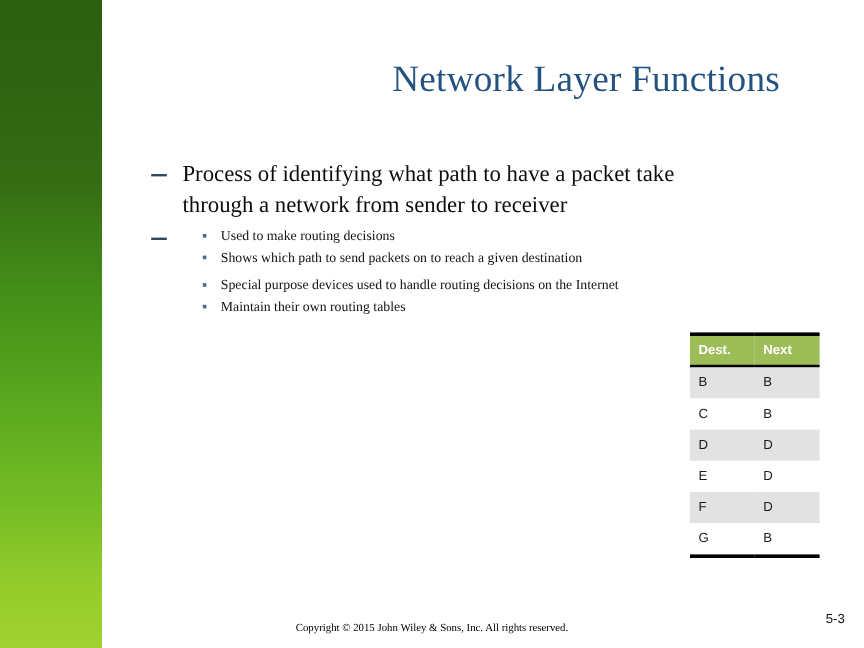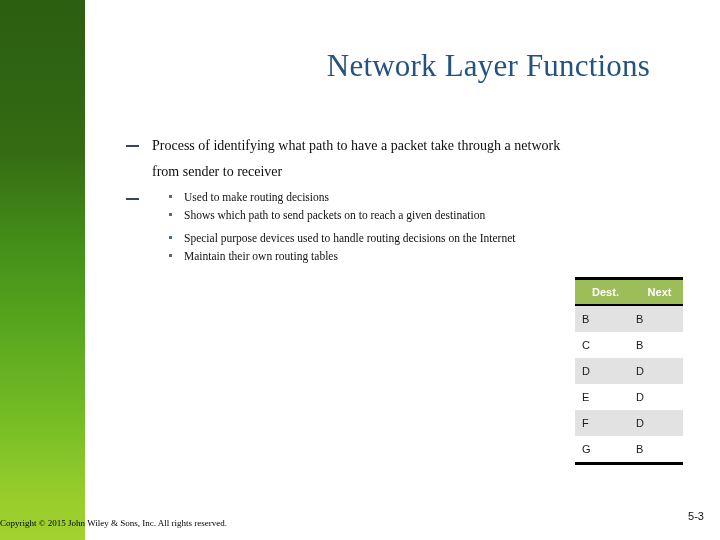--- a/index.html
+++ b/index.html
@@ -81,21 +81,21 @@
     top: 10px;
     width: 5px;
     height: 5px;
     background: #2f5080;
   }
 
   
   li.l2 {
     position: relative;
     padding-left: 30px;
-    font-size: 14px;
+    font-size: 19px;
     line-height: 26px;
     color: #0d0d0d;
     margin-top: 1px;
     margin-bottom: 1px;
   }
   li.l2 > .bullet-dash {
     position: absolute;
     left: 4px;
     top: 12px;
     width: 13px;
@@ -140,21 +140,21 @@
     top: 277px;
     width: 108px;
     border-collapse: collapse;
     font-family: "Liberation Sans", "DejaVu Sans", sans-serif;
   }
   .routing-table tr.header-row th {
     background: #9dbd58;
     color: #ffffff;
     font-size: 11px;
     font-weight: bold;
-    text-align: center;
+    text-align: left;
     padding: 6px 0 6px 7px;
     border-top: 3px solid #000000;
     border-bottom: 2px solid #000000;
     width: 50%;
   }
   .routing-table td {
     font-size: 11px;
     color: #1a1a1a;
     padding: 7px 0 7px 7px;
     width: 50%;
@@ -167,20 +167,21 @@
   .routing-table tr.last-row td {
     border-bottom: 3px solid #000000;
   }
 
   
   .footer-copy {
     position: absolute;
     left: 0;
     top: 518px;
     width: 720px;
+    text-align: center;
     font-family: "Liberation Serif", "DejaVu Serif", serif;
     font-size: 9px;
     color: #000000;
   }
   .slide-number {
     position: absolute;
     right: 16px;
     top: 510px;
     font-family: "Liberation Sans", "DejaVu Sans", sans-serif;
     font-size: 11px;

